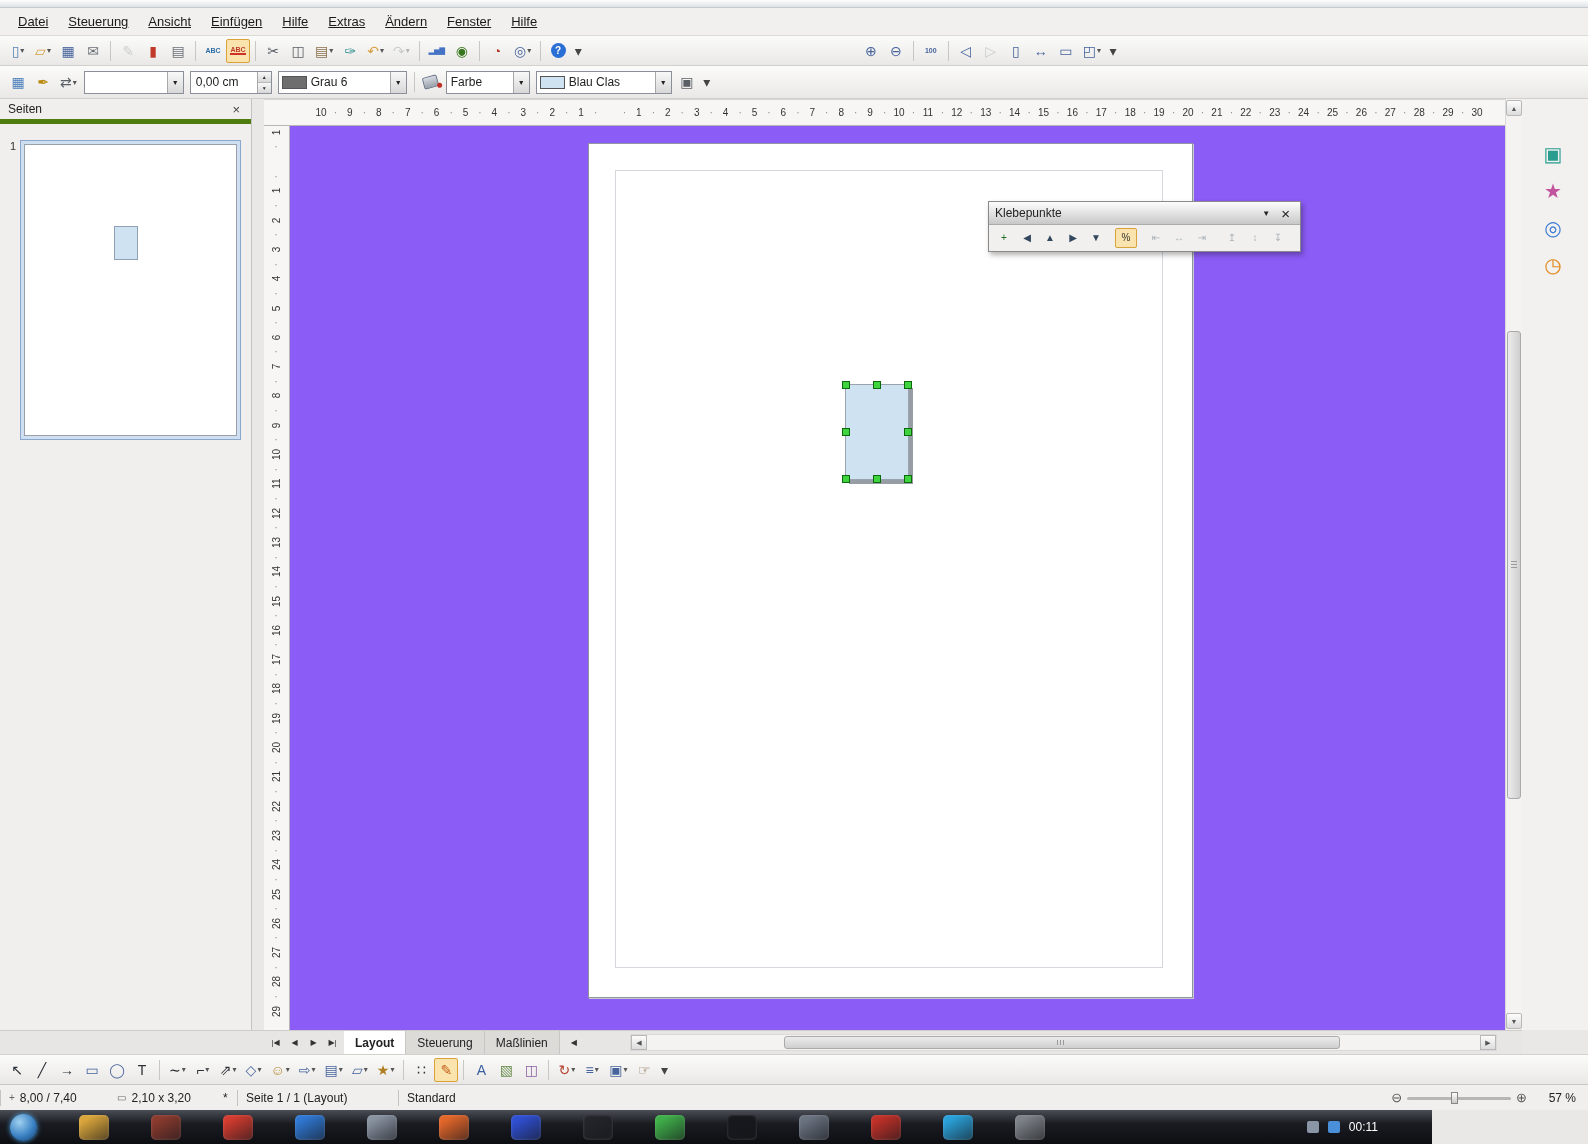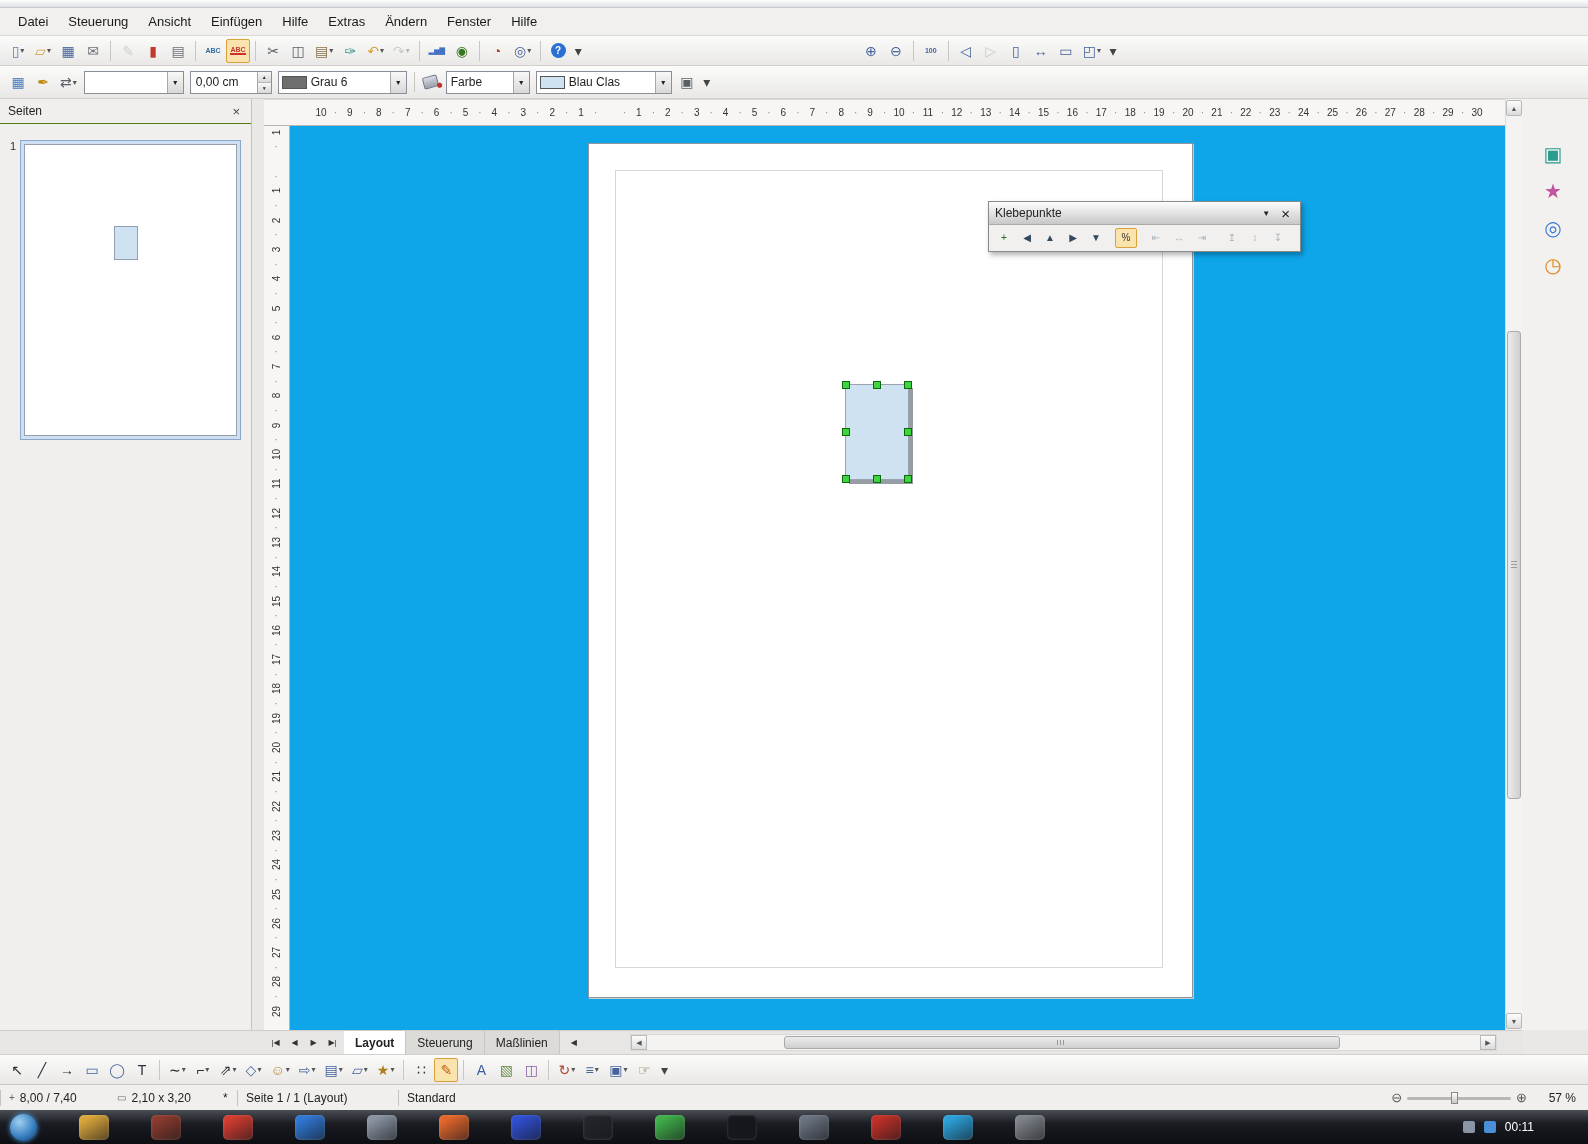--- a/index.html
+++ b/index.html
@@ -5,21 +5,21 @@
   * { margin:0; padding:0; box-sizing:border-box; }
   html,body { width:1588px; height:1144px; overflow:hidden; }
   body { font-family:"Liberation Sans", sans-serif; font-size:13px; background:#e9e8e6; position:relative; color:#222; }
 
   .top-strip { position:absolute; left:0; top:0; width:1588px; height:8px;
     background:linear-gradient(#fdfdfd,#dfe2e6); border-bottom:1px solid #c6c9cd; }
 
   
   #menubar { position:absolute; left:0; top:8px; width:1588px; height:28px;
     background:#f1f0ee; border-bottom:1px solid #dcdad7; display:flex; align-items:center; padding-left:8px; }
-  .menu-item { padding:5px 10px; color:#1a1a1a; }
+  .menu-item { padding:5px 10px; color:#1a1a1a;text-decoration:underline; }
 
   
   .toolbar { position:absolute; left:0; width:1588px; display:flex; align-items:center;
     background:linear-gradient(#fbfbfa,#e9e8e6); border-bottom:1px solid #d2d0cd; padding:0 6px; }
   #toolbar1 { top:36px; height:30px; }
   #toolbar2 { top:66px; height:33px; }
   .tb-group { display:flex; align-items:center; gap:1px; }
   .tb-spacer { flex:1; }
   .tb-endpad { width:462px; }
   .tbtn { height:24px; min-width:24px; padding:0 3px; display:flex; align-items:center;
@@ -49,41 +49,41 @@
   .spin-btns span + span { border-top:1px solid #b8b8b8; }
   .can { position:relative; width:15px; height:12px; background:linear-gradient(#d8dce2,#98a0aa);
     border:1px solid #667086; border-radius:2px; transform:rotate(-15deg); }
   .can::after { content:""; position:absolute; right:-4px; bottom:-3px; width:5px; height:5px;
     background:#c03028; border-radius:50%; }
 
   
   #pages-panel { position:absolute; left:0; top:99px; width:252px; height:931px;
     background:#f0efed; border-right:1px solid #c5c3c0; }
   .panel-header { height:25px; display:flex; align-items:center; padding:0 8px; font-size:12px;
-    border-bottom:1px solid #4d7c0f; }
+    border-bottom:5px solid #4d7c0f; }
   .panel-header .ph-title { flex:1; }
   .panel-close { font-size:13px; color:#444; padding:0 3px; }
   .thumb-wrap { position:relative; margin:16px 10px 0 20px; }
   .thumb-num { position:absolute; left:-10px; top:0; font-size:11px; color:#333; }
   .thumb-sel { border:1px solid #8aa8cc; background:#cfdef0; padding:3px; }
   .thumb-page { background:#fff; border:1px solid #98a0ac; height:292px; position:relative; }
   .thumb-rect { position:absolute; left:42%; top:28%; width:24px; height:34px; border:1px solid #90a0b4; }
 
   
   #hruler { position:absolute; left:264px; top:99px; width:1241px; height:27px; background:#f7f6f5;
     border-top:1px solid #d8d6d4; border-bottom:1px solid #b8b6b4; overflow:hidden; font-size:10px; color:#333; }
   .rlabel { position:absolute; top:7px; transform:translateX(-50%); }
   .rdot { color:#888; }
   #vruler { position:absolute; left:264px; top:126px; width:26px; height:904px; background:#f7f6f5;
     border-right:1px solid #b8b6b4; overflow:hidden; font-size:10px; color:#333; }
   .vlabel { position:absolute; left:0; width:24px; text-align:center; transform:rotate(-90deg); }
   .vdot { transform:none; color:#888; }
 
   
-  #canvas { position:absolute; left:290px; top:126px; width:1215px; height:904px; background:#0ea5e9; overflow:hidden; }
+  #canvas { position:absolute; left:290px; top:126px; width:1215px; height:904px; background:#8b5cf6; overflow:hidden; }
   .page { position:absolute; left:298px; top:17px; width:605px; height:855px; background:#fff;
     border:1px solid #8f96a0; box-shadow:1px 1px 0 #c6c9cd; }
   .margin-box { position:absolute; left:26px; top:26px; right:29px; bottom:29px; border:1px solid #d4d7dc; }
   .sel-rect { position:absolute; left:555px; top:258px; width:64px; height:96px;
     border:1px solid #9aa4b0; box-shadow:4px 4px 0 #979da5; }
   .handle { position:absolute; width:8px; height:8px; border:1px solid #0c6a0c; }
   .h-tl{left:-4px;top:-4px}.h-tm{left:50%;margin-left:-4px;top:-4px}.h-tr{right:-4px;top:-4px}
   .h-ml{left:-4px;top:50%;margin-top:-4px}.h-mr{right:-4px;top:50%;margin-top:-4px}
   .h-bl{left:-4px;bottom:-4px}.h-bm{left:50%;margin-left:-4px;bottom:-4px}.h-br{right:-4px;bottom:-4px}
 
@@ -153,21 +153,21 @@
   .sb-ico { font-size:10px; color:#666; }
   .zoomctl { display:flex; align-items:center; gap:5px; margin-left:auto; padding-right:12px; }
   .zico { font-size:13px; color:#555; }
   .zslider { position:relative; width:104px; height:14px; }
   .ztrack { position:absolute; left:0; right:0; top:6px; height:3px; background:#b8b6b4; border-radius:2px; }
   .zthumb { position:absolute; left:44px; top:1px; width:7px; height:12px;
     background:linear-gradient(#fdfdfd,#c8c8c8); border:1px solid #888; }
   .zval { width:44px; text-align:right; }
 
   
-  #taskbar { position:absolute; left:0; top:1110px; width:1588px; height:34px;
+  #taskbar { position:absolute; left:0; top:1110px; width:1432px; height:34px;
     background:linear-gradient(#4a4d55,#1a1c22 40%,#0d0e12); display:flex; align-items:center; }
   #taskbar-apps { display:flex; align-items:center; gap:42px; padding-left:10px; }
   .tapp { width:30px; height:25px; border-radius:5px; box-shadow:inset 0 0 3px rgba(255,255,255,.2); }
   .orb { width:27px; height:27px; border-radius:50%;
     background:radial-gradient(circle at 35% 30%,#9fd0f0,#3b82c4 55%,#123a6b); box-shadow:0 0 5px #4aa0e0; }
   .tray { margin-left:auto; display:flex; align-items:center; gap:9px; padding-right:54px; }
   .tray-ico { width:12px; height:12px; background:#8a95a5; border-radius:2px; }
   .t2 { background:#4a90d9; }
   .clock { color:#fff; font-size:12px; }
 </style>

